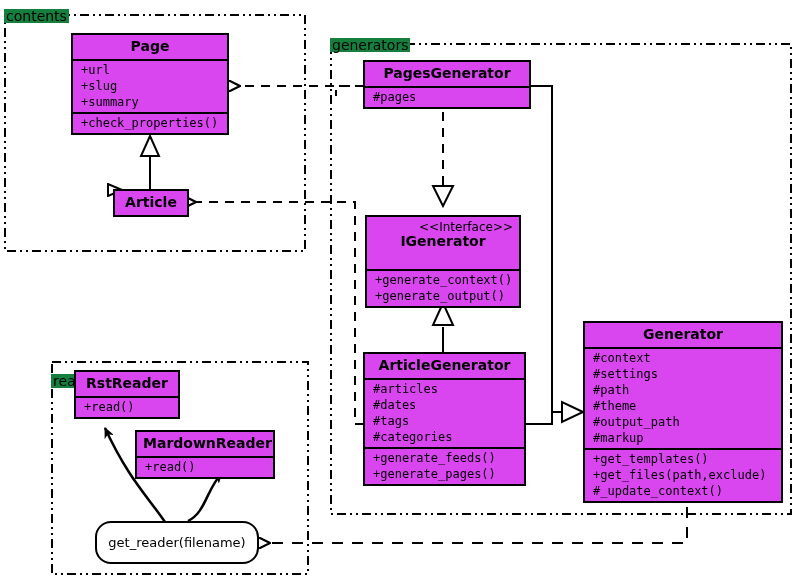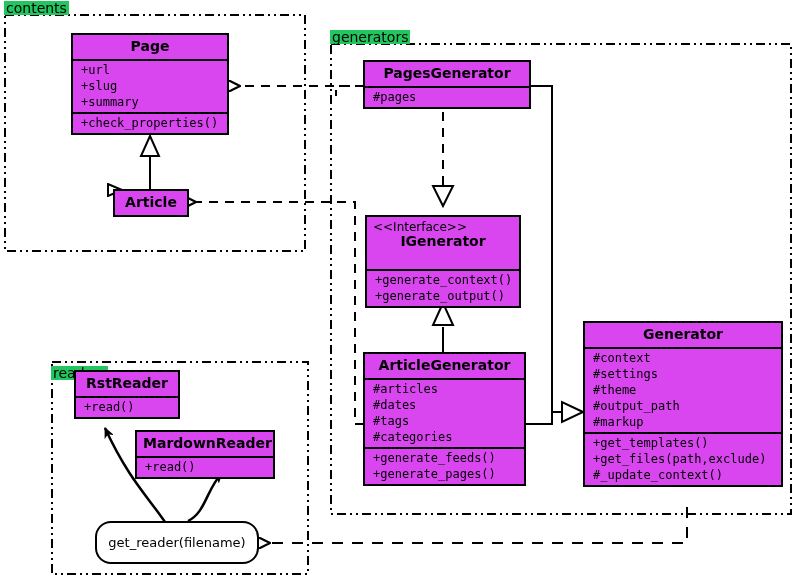--- a/index.html
+++ b/index.html
@@ -3,30 +3,30 @@
 <meta charset="utf-8">
 <style>
   html,body{margin:0;padding:0;background:#ffffff;}
   body{
     width:803px;height:579px;position:relative;overflow:hidden;
     font-family:"DejaVu Sans",sans-serif;
     color:#000000;
   }
   #canvas{position:absolute;left:0;top:0;width:803px;height:579px;}
   svg.layer{position:absolute;left:0;top:0;width:803px;height:579px;pointer-events:none;}
-  .pkg-label{position:absolute;font-size:14px;line-height:14px;color:#000;background:#22c55e;padding:0 2px;white-space:nowrap;}
+  .pkg-label{position:absolute;font-size:14px;line-height:14px;color:#000;background:#15803d;padding:0 2px;white-space:nowrap;margin-top:8px;}
 
   
   .uml{position:absolute;box-sizing:border-box;border:2px solid #000;background:#d946ef;}
   .uml .name{
     font-weight:bold;font-size:14px;text-align:center;
     padding:4px 6px 5px 6px;line-height:15px;white-space:nowrap;
   }
   .uml .stereo{
-    font-weight:normal;font-size:12px;text-align:left;line-height:14px;
+    font-weight:normal;font-size:12px;text-align:right;line-height:14px;
     padding:3px 6px 0 6px;
   }
   .uml .name.withstereo{padding-top:0;padding-bottom:20px;}
   .uml .compartment{border-top:2px solid #000;padding:1px 0 2px 0;}
   .uml .member{
     font-family:"DejaVu Sans Mono",monospace;font-size:12px;line-height:16px;
     padding:0 8px;white-space:nowrap;
   }
   .plainbox{
     position:absolute;box-sizing:border-box;border:2px solid #000;background:#fff;
@@ -138,20 +138,21 @@
       <div class="member">+generate_feeds()</div>
       <div class="member">+generate_pages()</div>
     </div>
   </div>
 
   <div class="uml" style="left:583px;top:321px;width:200px;">
     <div class="name">Generator</div>
     <div class="compartment">
       <div class="member">#context</div>
       <div class="member">#settings</div>
+      <div class="member">#path</div>
       <div class="member">#theme</div>
       <div class="member">#output_path</div>
       <div class="member">#markup</div>
     </div>
     <div class="compartment">
       <div class="member">+get_templates()</div>
       <div class="member">+get_files(path,exclude)</div>
       <div class="member">#_update_context()</div>
     </div>
   </div>

